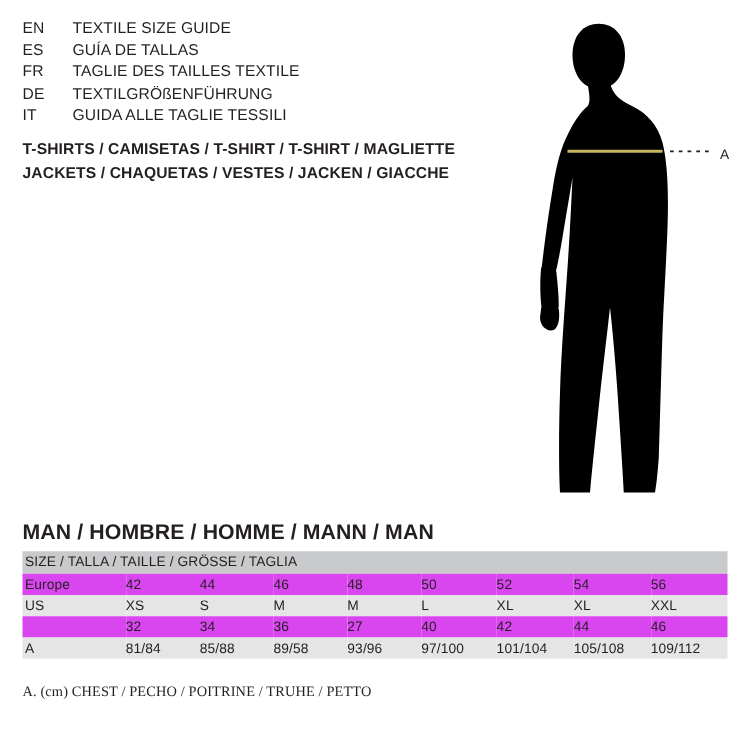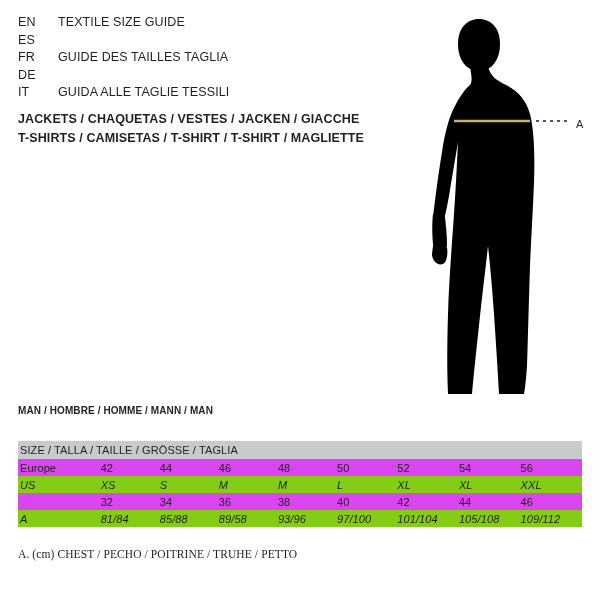--- a/index.html
+++ b/index.html
@@ -73,22 +73,22 @@
     left: 176px;
     top: 104px;
     font-size: 11px;
     letter-spacing: 0.4px;
   }
 
   
   .man-title {
     position: absolute;
     left: 18px;
-    top: 405px;
-    font-size: 10px;
+    top: 416px;
+    font-size: 17px;
     font-weight: bold;
     letter-spacing: 0.1px;
   }
 
   
   .size-table {
     position: absolute;
     left: 18px;
     top: 441px;
     width: 564px;
@@ -106,22 +106,21 @@
   }
   .row-head td {
     background: #c9cacc;
     font-weight: normal;
     height: 18px;
   }
   .row-shade td {
     background: #d946ef;
   }
   .row-plain td {
-    background: #84cc16;
-    font-style: italic;
+    background: #e5e5e5;
   }
   .col-label {
     width: 92px;
     padding-left: 2px !important;
   }
   .cell {
     width: 67px;
   }
 
   
@@ -139,37 +138,39 @@
 
 <div class="page">
 
   <div class="lang-block">
     <div class="lang-row">
       <span class="lang-code">EN</span>
       <span class="lang-text">TEXTILE SIZE GUIDE</span>
     </div>
     <div class="lang-row">
       <span class="lang-code">ES</span>
+      <span class="lang-text">GUÍA DE TALLAS</span>
     </div>
     <div class="lang-row">
       <span class="lang-code">FR</span>
-      <span class="lang-text">GUIDE DES TAILLES TAGLIA</span>
+      <span class="lang-text">TAGLIE DES TAILLES TEXTILE</span>
     </div>
     <div class="lang-row">
       <span class="lang-code">DE</span>
+      <span class="lang-text">TEXTILGRÖßENFÜHRUNG</span>
     </div>
     <div class="lang-row">
       <span class="lang-code">IT</span>
       <span class="lang-text">GUIDA ALLE TAGLIE TESSILI</span>
     </div>
   </div>
 
   <div class="cat-block">
+    <div class="cat-line">T-SHIRTS / CAMISETAS / T-SHIRT / T-SHIRT / MAGLIETTE</div>
     <div class="cat-line">JACKETS / CHAQUETAS / VESTES / JACKEN / GIACCHE</div>
-    <div class="cat-line">T-SHIRTS / CAMISETAS / T-SHIRT / T-SHIRT / MAGLIETTE</div>
   </div>
 
   <div class="figure-wrap">
     <svg class="figure-svg" width="200" height="390" viewBox="0 0 200 390">
 
       <path fill="#000000" d="M58 30 C58 14 67 5 79 5 C91 5 100 14 100 30 C100 44 93 57 79 57 C65 57 58 44 58 30 Z"></path>
 
       <path fill="#000000" d="
         M70 52
         L88 52
@@ -234,21 +235,21 @@
         <td class="cell">L</td>
         <td class="cell">XL</td>
         <td class="cell">XL</td>
         <td class="cell">XXL</td>
       </tr>
       <tr class="row-shade">
         <td class="col-label"></td>
         <td class="cell">32</td>
         <td class="cell">34</td>
         <td class="cell">36</td>
-        <td class="cell">38</td>
+        <td class="cell">27</td>
         <td class="cell">40</td>
         <td class="cell">42</td>
         <td class="cell">44</td>
         <td class="cell">46</td>
       </tr>
       <tr class="row-plain">
         <td class="col-label">A</td>
         <td class="cell">81/84</td>
         <td class="cell">85/88</td>
         <td class="cell">89/58</td>

